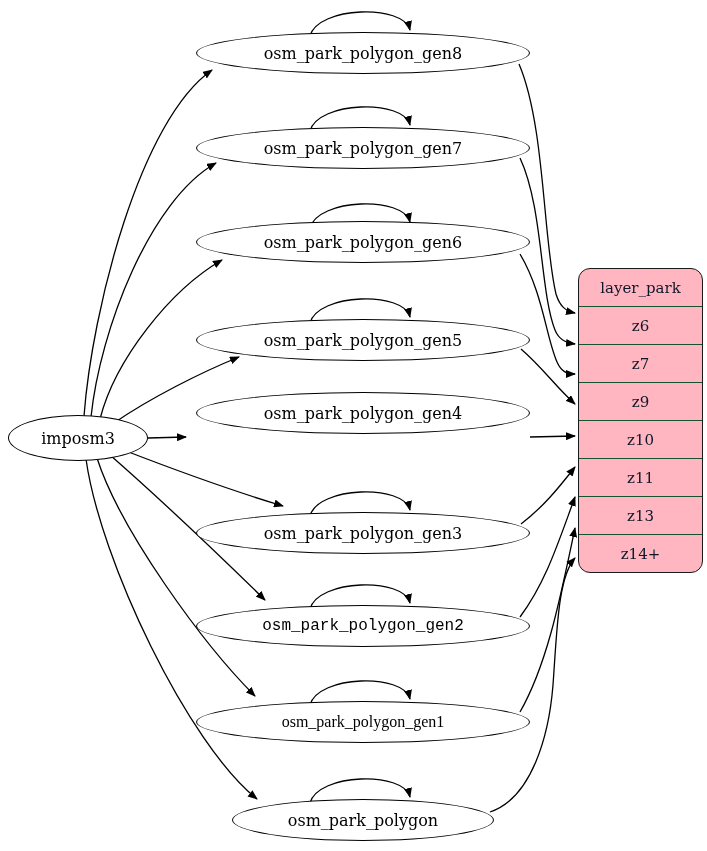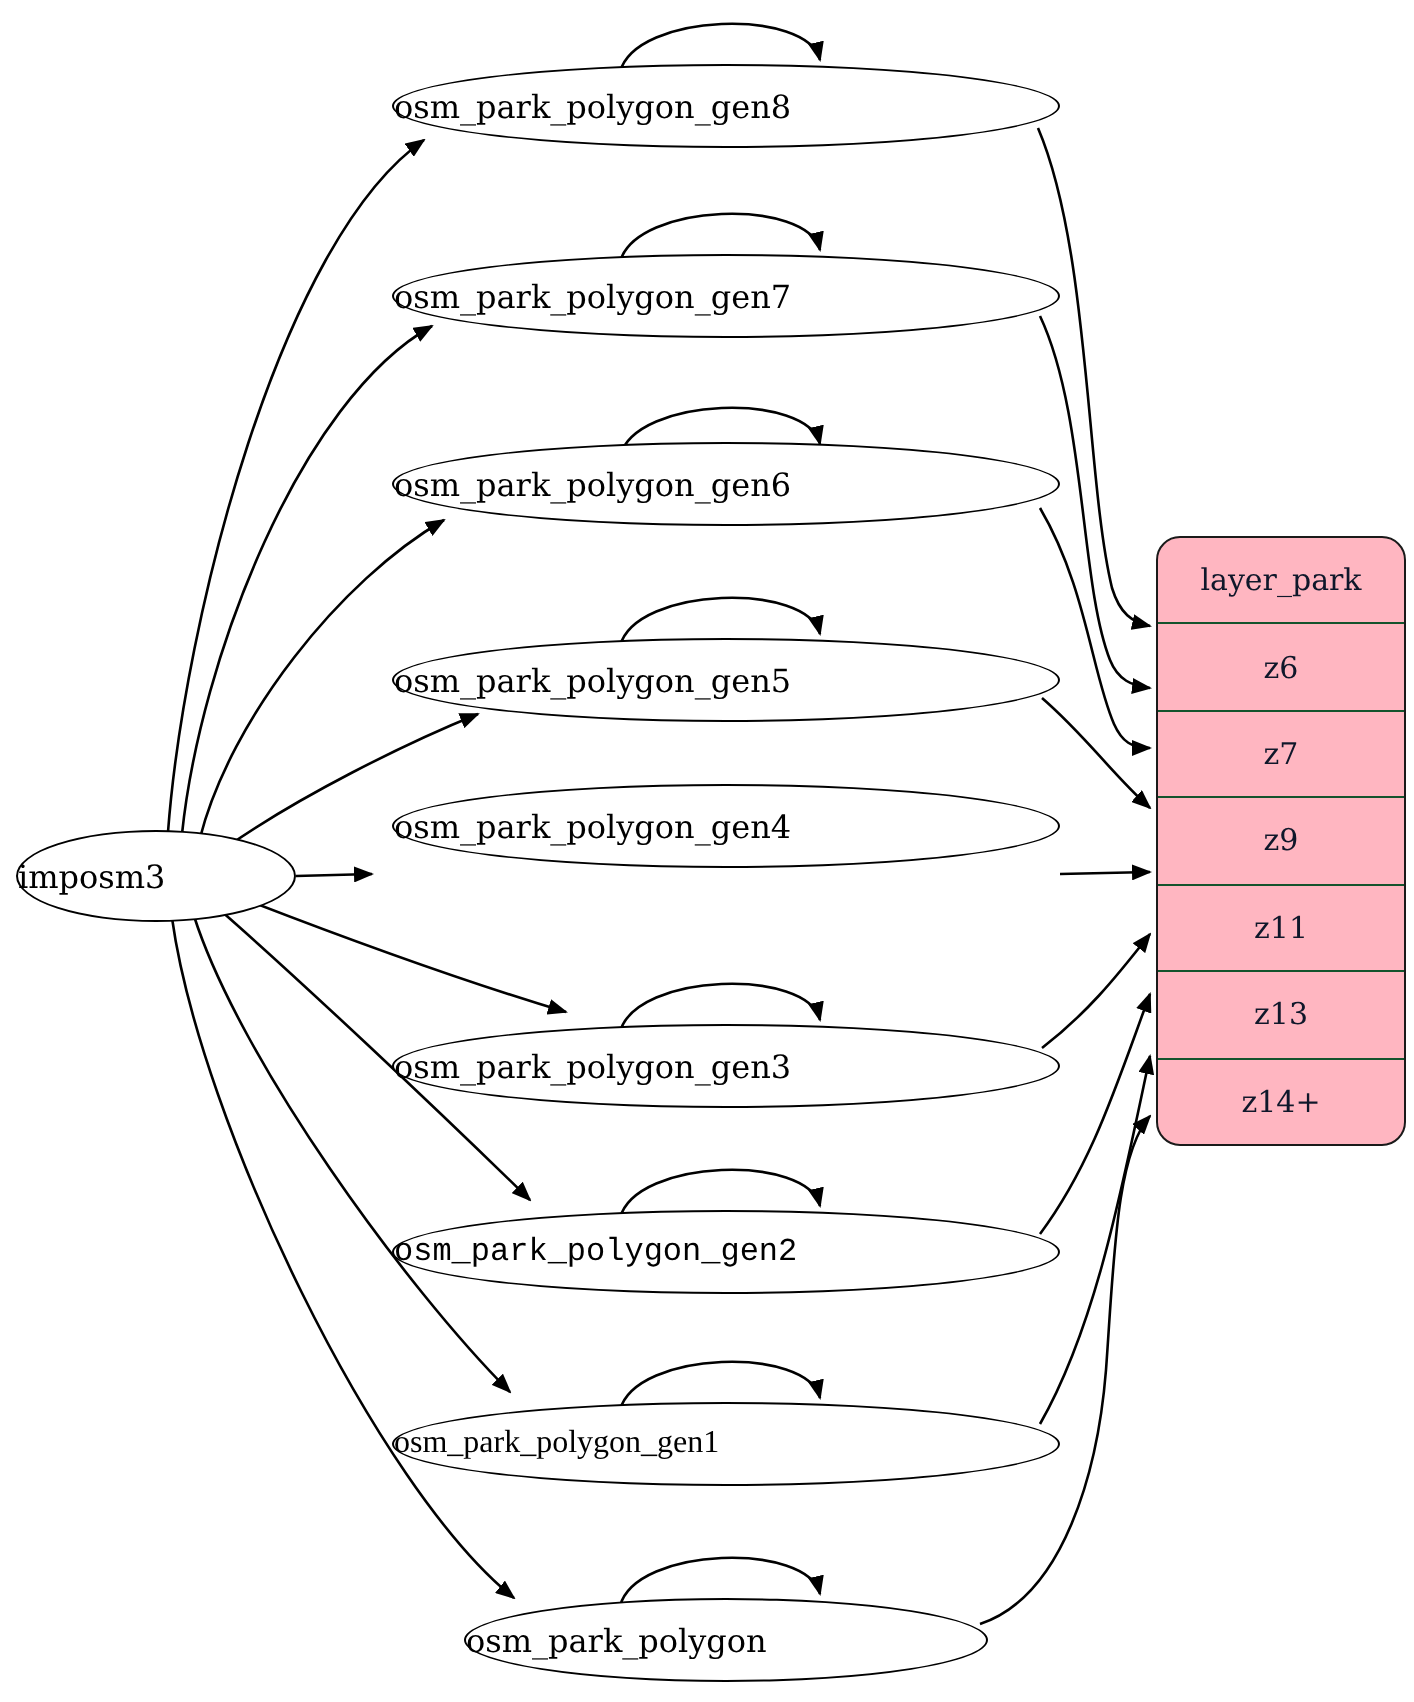--- a/index.html
+++ b/index.html
@@ -9,21 +9,21 @@
     background:#ffffff;
     font-family:"DejaVu Serif","Liberation Serif",serif;
     overflow:hidden;
   }
   #edges{position:absolute;left:0;top:0;width:707px;height:851px;}
   .ellipse{
     position:absolute;
     border:1px solid #000;
     border-radius:50%;
     background:#ffffff;
-    display:flex;align-items:center;
+    display:flex;align-items:center;justify-content:center;
     font-size:16px;color:#000;
     box-sizing:border-box;
     white-space:nowrap;
   }
   
   .gen{left:196px;width:334px;height:42px;}
   .t0{top:32px;}
   .t1{top:127px;}
   .t2{top:221px;}
   .t3{top:319px;}
@@ -126,18 +126,19 @@
   </div>
   <div class="ellipse t8">
     <span>osm_park_polygon</span>
   </div>
 
   <div class="layer-table">
     <div class="layer-row header">layer_park</div>
     <div class="layer-row">z6</div>
     <div class="layer-row">z7</div>
     <div class="layer-row">z9</div>
+    <div class="layer-row">z10</div>
     <div class="layer-row">z11</div>
     <div class="layer-row">z13</div>
     <div class="layer-row">z14+</div>
   </div>
 
 </div>
 
 </body></html>

